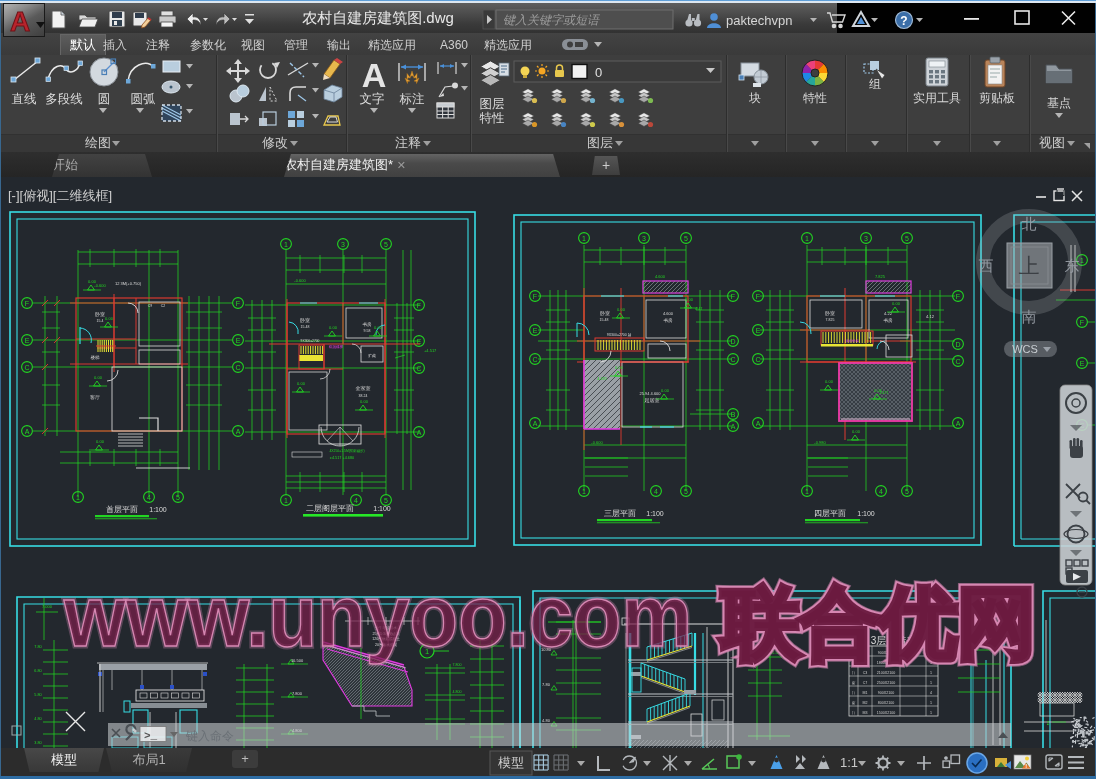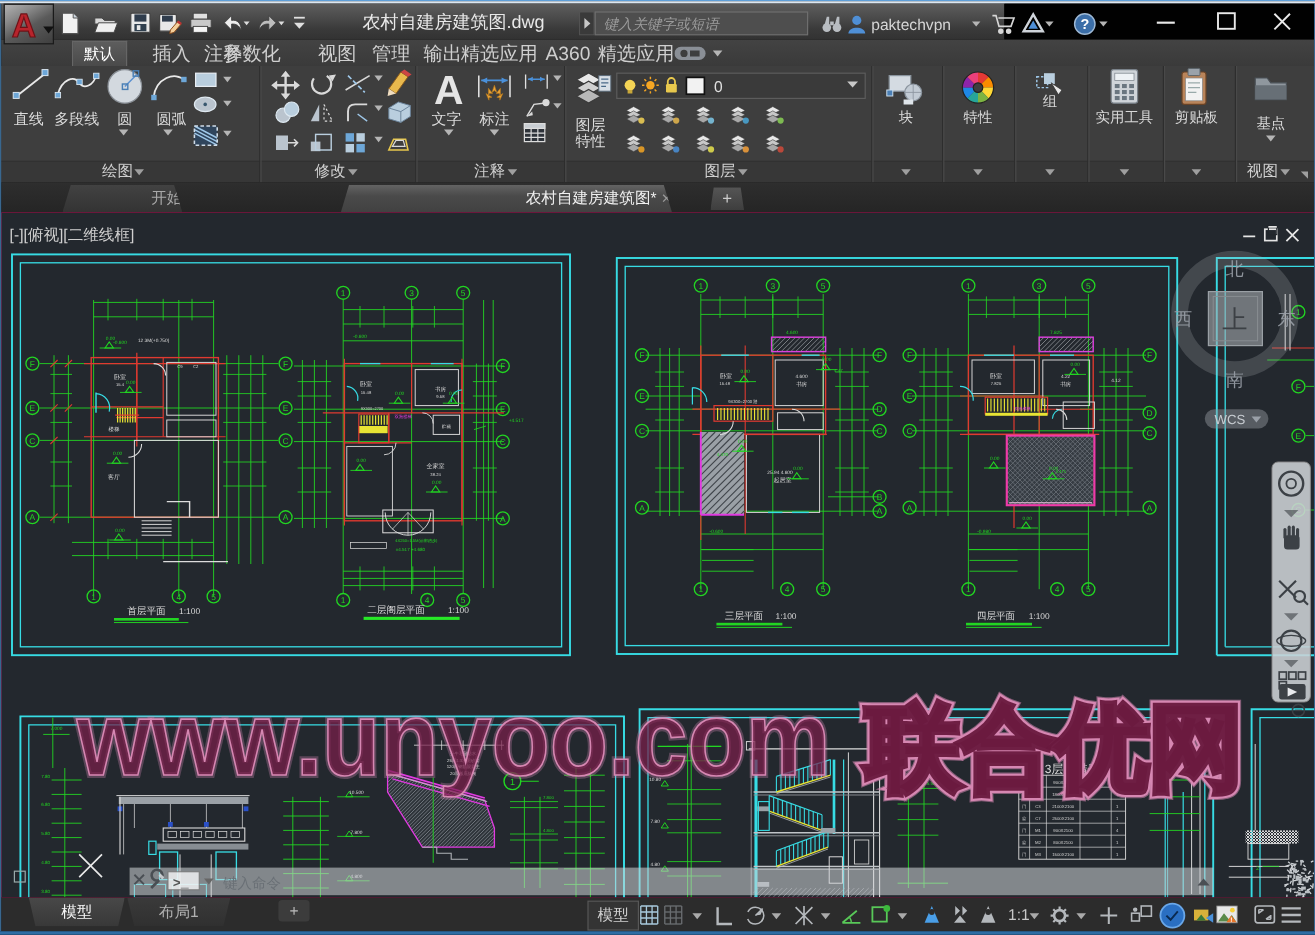--- a/index.html
+++ b/index.html
@@ -14,28 +14,28 @@
 #botedge{left:0;top:776px;width:1096px;height:3px;background:#2e6da4}
 
 #titlebar{left:1px;top:3px;width:836px;height:30px;
  background:linear-gradient(#5e5e5e,#4a4a4a 40%,#3a3a3a 70%,#323232)}
 #titleblack{left:837px;top:3px;width:258px;height:30px;background:#010101}
 #alogo{left:3px;top:3px;width:42px;height:34px;border:1px solid #1a1a1a;
  background:linear-gradient(150deg,#b2b2b2,#8a8a8a 28%,#5a5a5a 55%,#3f3f3f);z-index:5}
 #title{left:240px;top:9px;width:276px;text-align:center;color:#e8e8e8;font-size:15px;z-index:4}
 
 #tabrow{left:1px;top:33px;width:1094px;height:22px;background:linear-gradient(#434343,#3a3a3a)}
-.rtab{position:absolute;top:36px;height:19px;color:#cfcfcf;font-size:16px;line-height:19px;text-align:right}
+.rtab{position:absolute;top:36px;height:19px;color:#cfcfcf;font-size:12px;line-height:19px;text-align:left}
 #rtab-active{left:60px;top:34px;width:46px;height:21px;background:linear-gradient(#5d5d5d,#4a4a4a);
  border:1px solid #666;border-bottom:none;color:#fff;font-size:13px;line-height:20px;text-align:center}
 
 #ribbon{left:1px;top:55px;width:1094px;height:97px;background:#3e3e3e}
 
 #ftabrow{left:1px;top:152px;width:1094px;height:25px;background:linear-gradient(#2e2e2e,#252525)}
-.ftab{position:absolute;top:154px;height:23px;font-size:13px;line-height:22px;text-align:right}
+.ftab{position:absolute;top:154px;height:23px;font-size:13px;line-height:22px;text-align:left}
 #ftab1{left:52px;width:100px;background:linear-gradient(#424242,#333);color:#a8a8a8;
  clip-path:polygon(7% 0,93% 0,100% 100%,0 100%)}
 #ftab2{left:284px;width:276px;background:linear-gradient(#646464,#4a4a4a 40%,#414141);color:#f0f0f0;
  clip-path:polygon(2.5% 0,97.5% 0,100% 100%,0 100%)}
 #ftabplus{left:592px;top:156px;width:28px;height:19px;background:linear-gradient(#555,#3e3e3e);
  color:#ccc;font-size:14px;line-height:18px;text-align:center;
  clip-path:polygon(10% 0,90% 0,100% 100%,0 100%)}
 
 #canvas{left:1px;top:177px;width:1094px;height:571px;background:#be185d;overflow:hidden}
 
@@ -128,21 +128,21 @@
       </svg></div>
     <svg class="abs" style="left:940px;top:3px;z-index:6" width="155" height="30" viewBox="0 0 155 30">
       <rect x="24" y="15" width="15" height="1.8" fill="#e8e8e8"></rect>
       <rect x="75" y="8" width="14" height="13" fill="none" stroke="#e8e8e8" stroke-width="1.6"></rect>
       <path d="M122 8.5 l13 13 M135 8.5 l-13 13" stroke="#e8e8e8" stroke-width="1.6"></path>
     </svg>
     <div class="abs" id="tabrow"></div>
     <div class="abs" id="rtab-active">默认</div>
     <div class="rtab" style="left:103px;width:56px">插入</div>
     <div class="rtab" style="left:146px;width:56px">注释</div>
-    <div class="rtab" style="left:168px;width:66px">参数化</div>
+    <div class="rtab" style="left:190px;width:66px">参数化</div>
     <div class="rtab" style="left:241px;width:56px">视图</div>
     <div class="rtab" style="left:284px;width:58px">管理</div>
     <div class="rtab" style="left:327px;width:58px">输出</div>
     <div class="rtab" style="left:368px;width:80px">精选应用</div>
     <div class="rtab" style="left:440px;width:52px">A360</div>
     <div class="rtab" style="left:484px;width:78px">精选应用</div>
     <svg class="abs" style="left:562px;top:38px" width="44" height="14" viewBox="0 0 44 14">
       <rect x="0" y="1" width="26" height="11" rx="5.5" fill="#8a8f96"></rect>
       <circle cx="8" cy="6.5" r="3" fill="#3e3e3e"></circle>
       <path d="M13 4 l8 0 0 5 -8 0 z" fill="#3e3e3e"></path>

